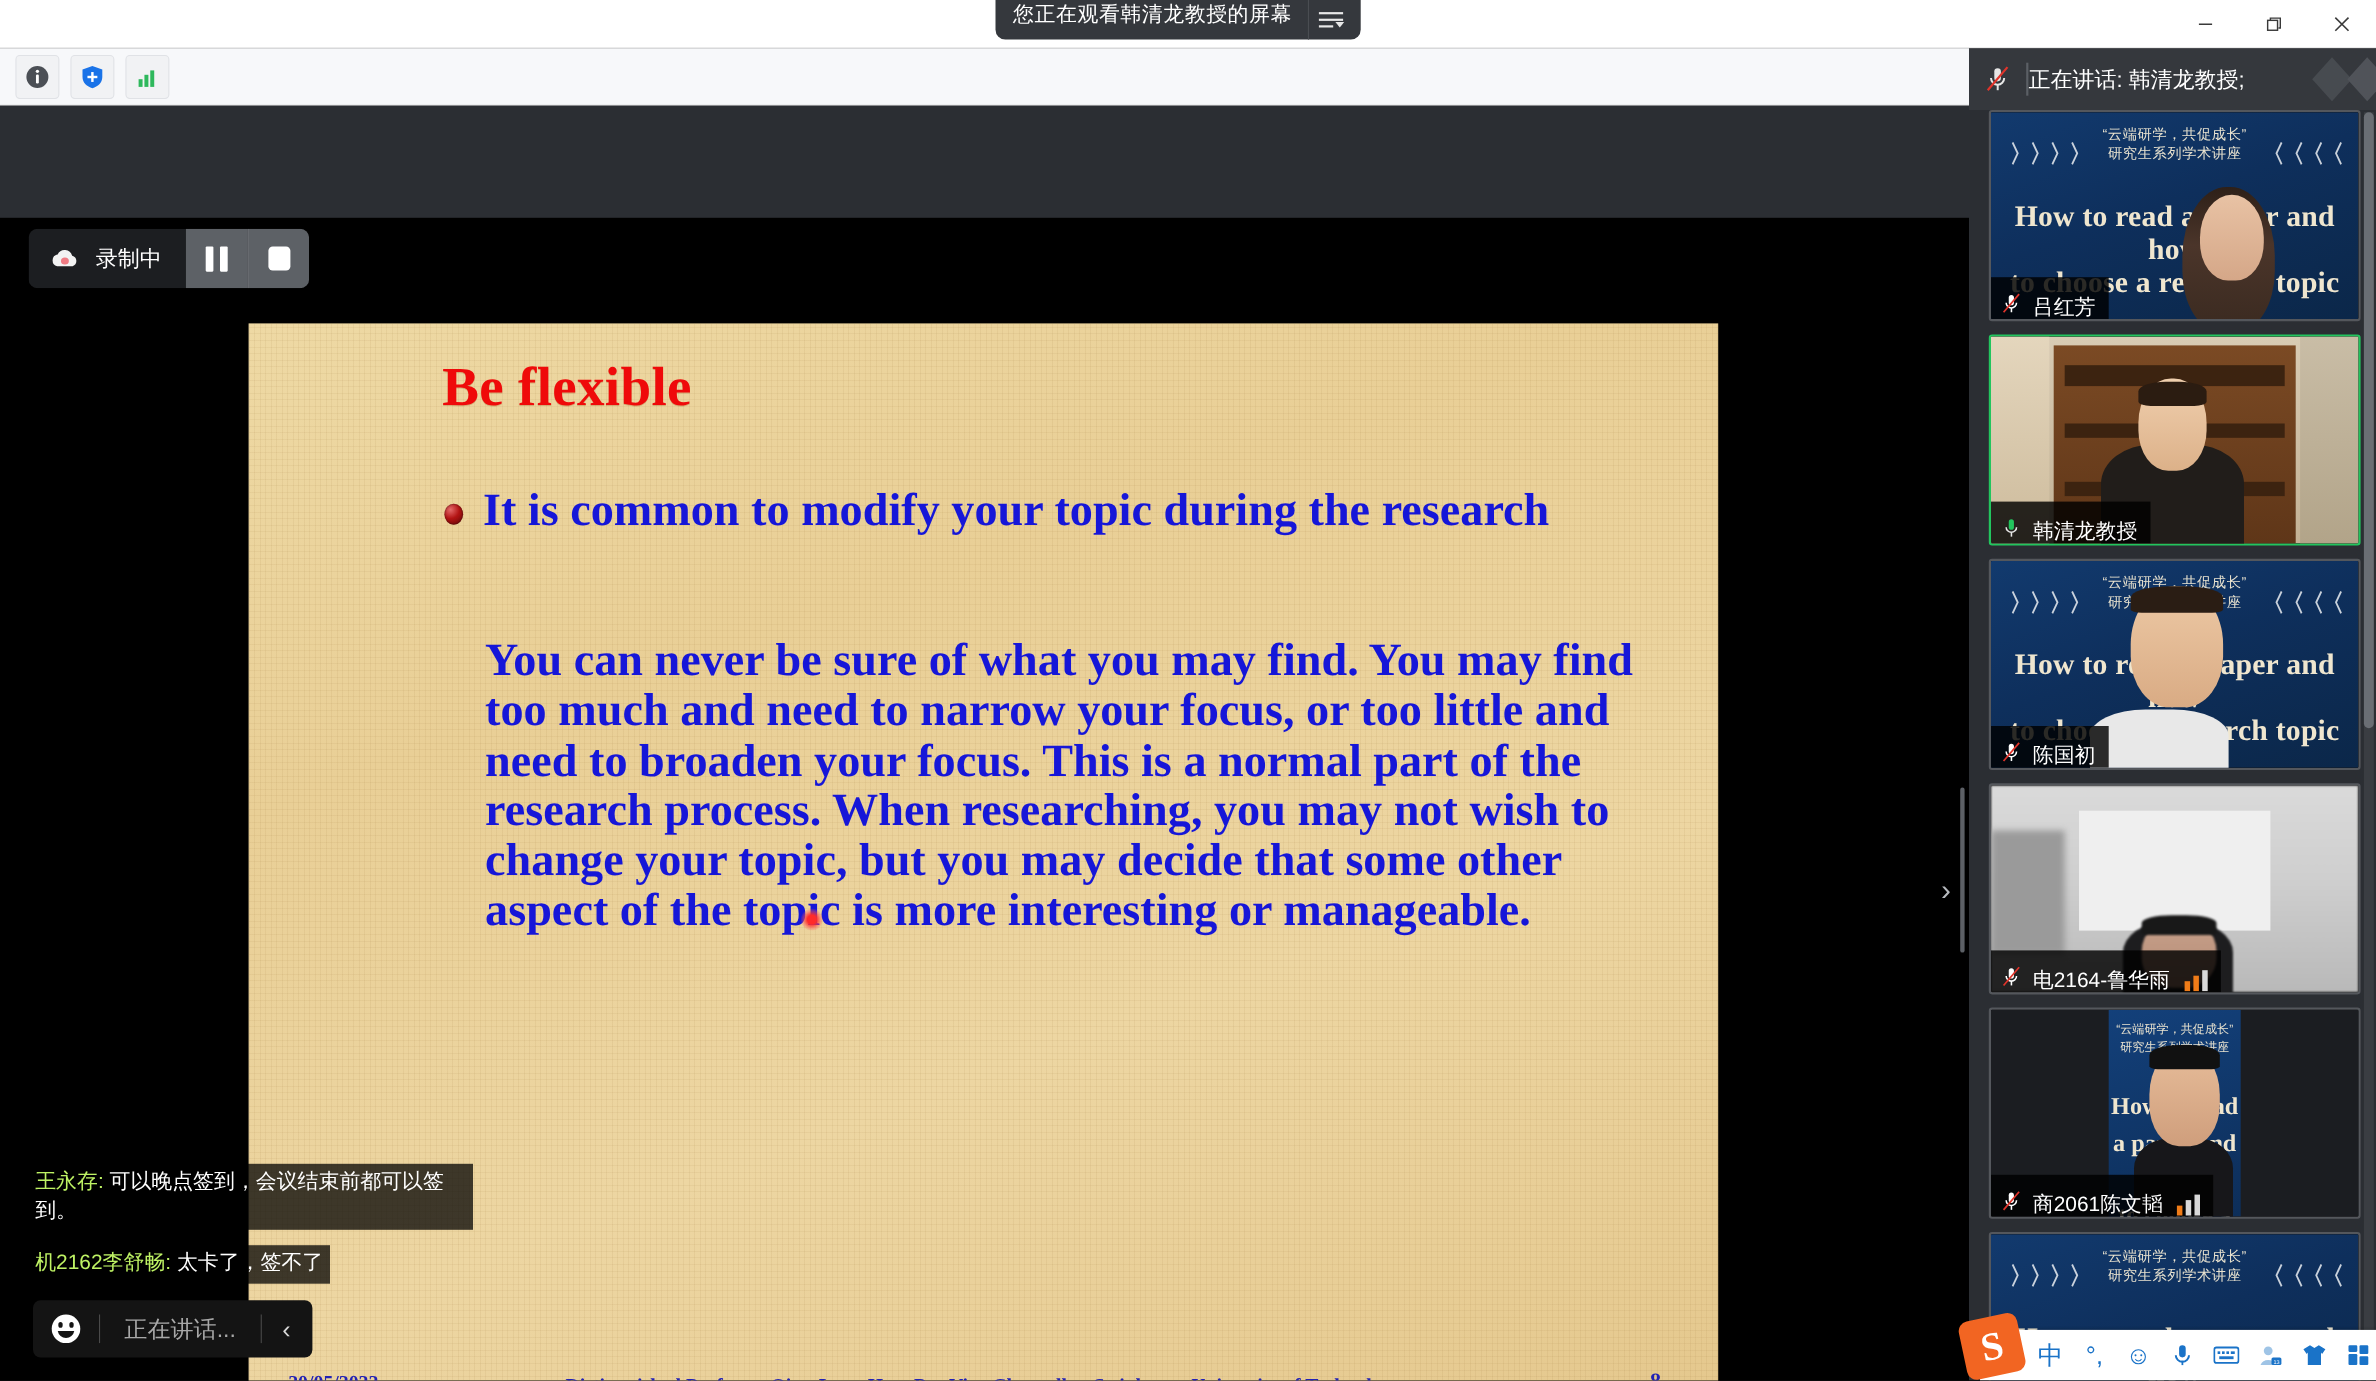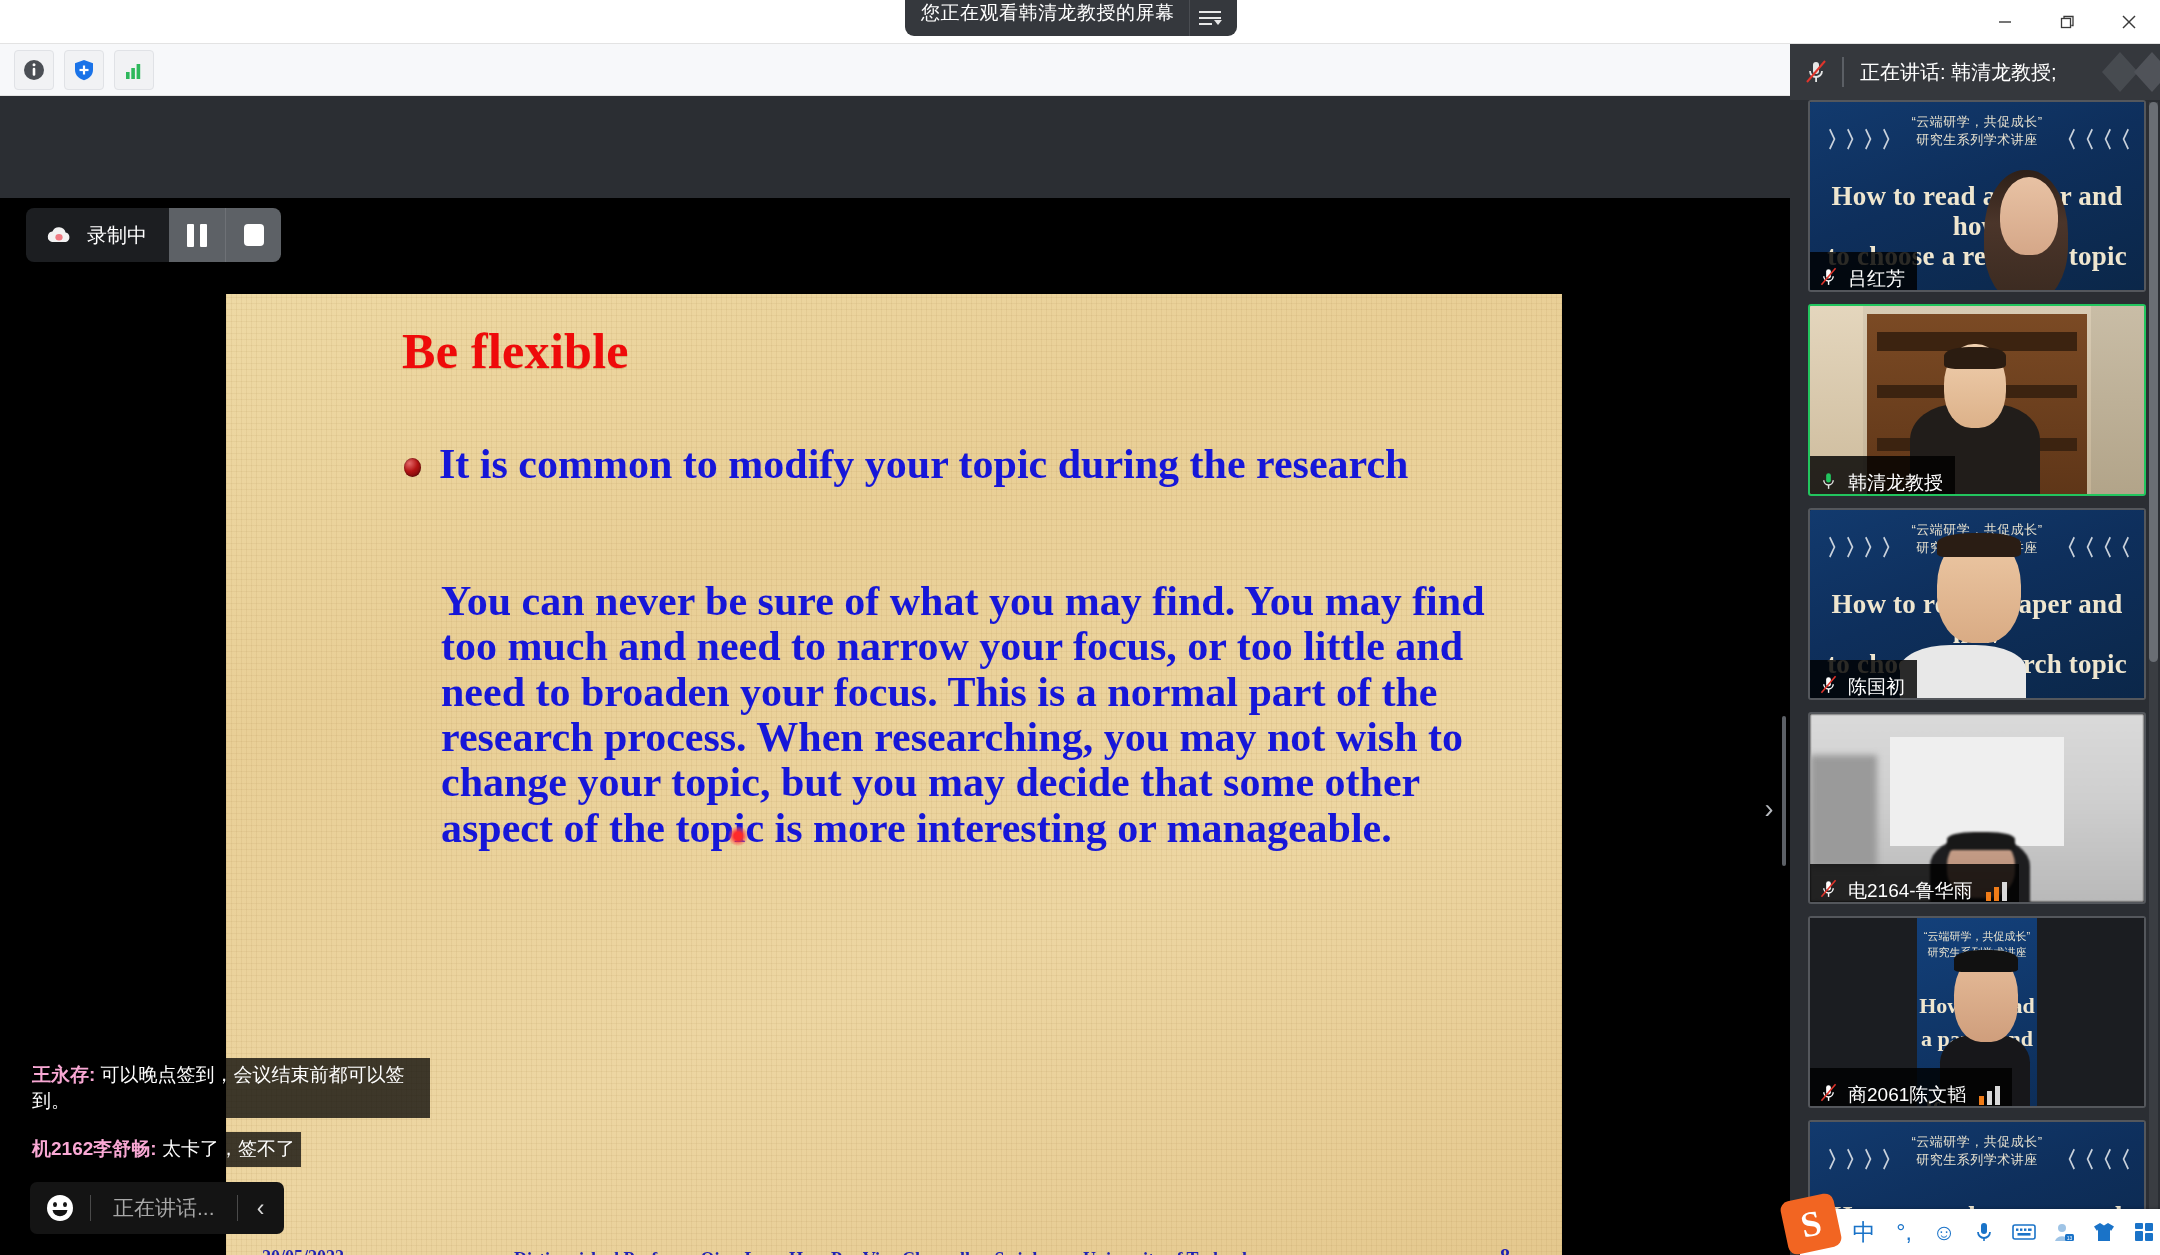--- a/index.html
+++ b/index.html
@@ -147,21 +147,21 @@
 
   
   .chat-overlay {
     position: absolute; left: 30px; top: 962px; width: 400px; z-index: 8;
   }
   .chat-msg {
     background: rgba(0,0,0,.74); color: #fff;
     font-size: 19px; line-height: 1.38; padding: 4px 6px 4px 2px;
     display: inline-block; margin-bottom: 4px;
   }
-  .chat-name { color: #f9a8d4; font-weight: bold; }
+  .chat-name { color: #bef264; font-weight: normal; }
   .chat-input {
     position: absolute; left: 30px; top: 1086px;
     height: 52px; background: #141414; border-radius: 7px;
     display: flex; align-items: center; z-index: 8;
   }
   .ci-emoji { width: 60px; display: flex; align-items: center; justify-content: center; }
   .ci-sep { width: 1px; height: 26px; background: #4a4a4a; }
   .ci-ph { padding: 0 22px; color: #a8a8a8; font-size: 21px; white-space: nowrap; }
   .ci-arrow { width: 46px; display: flex; align-items: center; justify-content: center; color: #d8d8d8; font-size: 23px; }
 
@@ -176,21 +176,21 @@
   .rpanel {
     position: absolute; left: 1790px; top: 44px; width: 370px; height: 1211px;
     background: #2b2e33;
   }
   .speaking-bar {
     position: absolute; left: 0; top: 0; width: 370px; height: 56px;
     background: #35383d; display: flex; align-items: center; overflow: hidden;
   }
   .sb-mic { width: 52px; display: flex; align-items: center; justify-content: center; }
   .sb-sep { width: 2px; height: 30px; background: #5b5f65; }
-  .sb-label { color: #fff; font-size: 20px; padding-left: 16px; white-space: nowrap; }
+  .sb-label { color: #fff; font-size: 20px; white-space: nowrap; }
   .sb-deco { position: absolute; right: -8px; top: 6px; width: 80px; height: 44px; opacity: .5; }
 
   .tile-list { position: absolute; left: 0; top: 56px; width: 364px; height: 1155px; overflow: hidden; }
   .tile {
     position: relative; margin: 0 8px 12px 18px; height: 192px;
     background: #000; border: 2px solid #54575c; border-radius: 3px; overflow: hidden;
   }
   .tile.active { border-color: #22c55e; }
   .tile-inner { position: absolute; inset: 0; overflow: hidden; }
   .namebadge {

